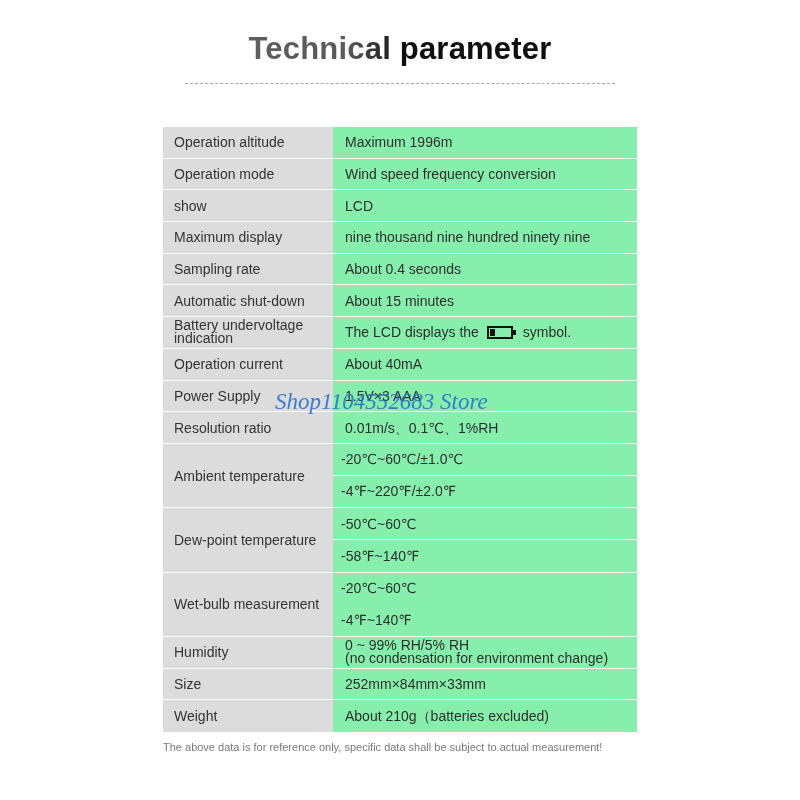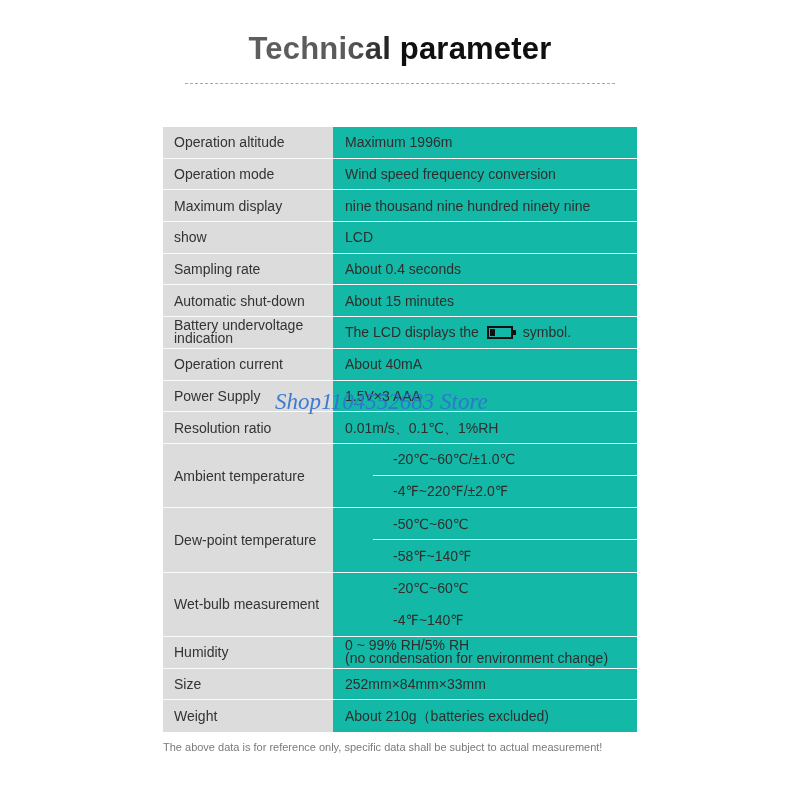--- a/index.html
+++ b/index.html
@@ -15,38 +15,38 @@
     background: linear-gradient(90deg, #5e5e5e 0%, #5a5a5a 70%, #1e1e1e 100%);
     -webkit-background-clip: text; background-clip: text; color: transparent;
   }
   .title .t2 { color: #0f0f0f; }
   .divider {
     position: absolute; top: 83px; left: 185px; width: 430px; height: 0;
     border-top: 1.5px dashed #a8a8a8;
   }
   .table {
     position: absolute; top: 127px; left: 163px; width: 474px;
-    background: #14b8a6;
+    background: #86efac;
   }
   .row { display: flex; border-bottom: 1.5px solid #fafafa; box-sizing: border-box; }
   .row:last-child { border-bottom: none; }
   .label {
     width: 170px; background: #dcdcdc; color: #333; font-size: 14px;
     padding-left: 11px; box-sizing: border-box; display: flex; align-items: center;
     line-height: 14px;
   }
   .value {
     flex: 1; color: #2e2e2e; font-size: 14px; padding-left: 12px; box-sizing: border-box;
     display: flex; flex-direction: column; justify-content: center; line-height: 14px;
   }
   .h32 { height: 31.7px; }
   .sub { height: 31.7px; display: flex; align-items: center; }
   .sub.div { border-bottom: 1.5px solid #fafafa; box-sizing: border-box; }
   .multi { padding: 0; }
-  .multi .sub { padding-left: 20px; margin-left: 40px; }
+  .multi .sub { padding-left: 8px; }
   .battery {
     display: inline-block; position: relative; width: 26px; height: 13px;
     border: 2px solid #111; box-sizing: border-box; margin: 0 10px 0 8px; vertical-align: middle;
   }
   .battery::before {
     content: ""; position: absolute; left: 1px; top: 1px; width: 5px; height: 7px; background: #111;
   }
   .battery::after {
     content: ""; position: absolute; right: -5px; top: 2px; width: 3px; height: 5px; background: #111;
   }
@@ -73,26 +73,26 @@
 <div class="table">
   <div class="row h32">
     <div class="label">Operation altitude</div>
     <div class="value">Maximum 1996m</div>
   </div>
   <div class="row h32">
     <div class="label">Operation mode</div>
     <div class="value">Wind speed frequency conversion</div>
   </div>
   <div class="row h32">
+    <div class="label">show</div>
+    <div class="value">LCD</div>
+  </div>
+  <div class="row h32">
     <div class="label">Maximum display</div>
     <div class="value">nine thousand nine hundred ninety nine</div>
-  </div>
-  <div class="row h32">
-    <div class="label">show</div>
-    <div class="value">LCD</div>
   </div>
   <div class="row h32">
     <div class="label">Sampling rate</div>
     <div class="value">About 0.4 seconds</div>
   </div>
   <div class="row h32">
     <div class="label">Automatic shut-down</div>
     <div class="value">About 15 minutes</div>
   </div>
   <div class="row h32">

